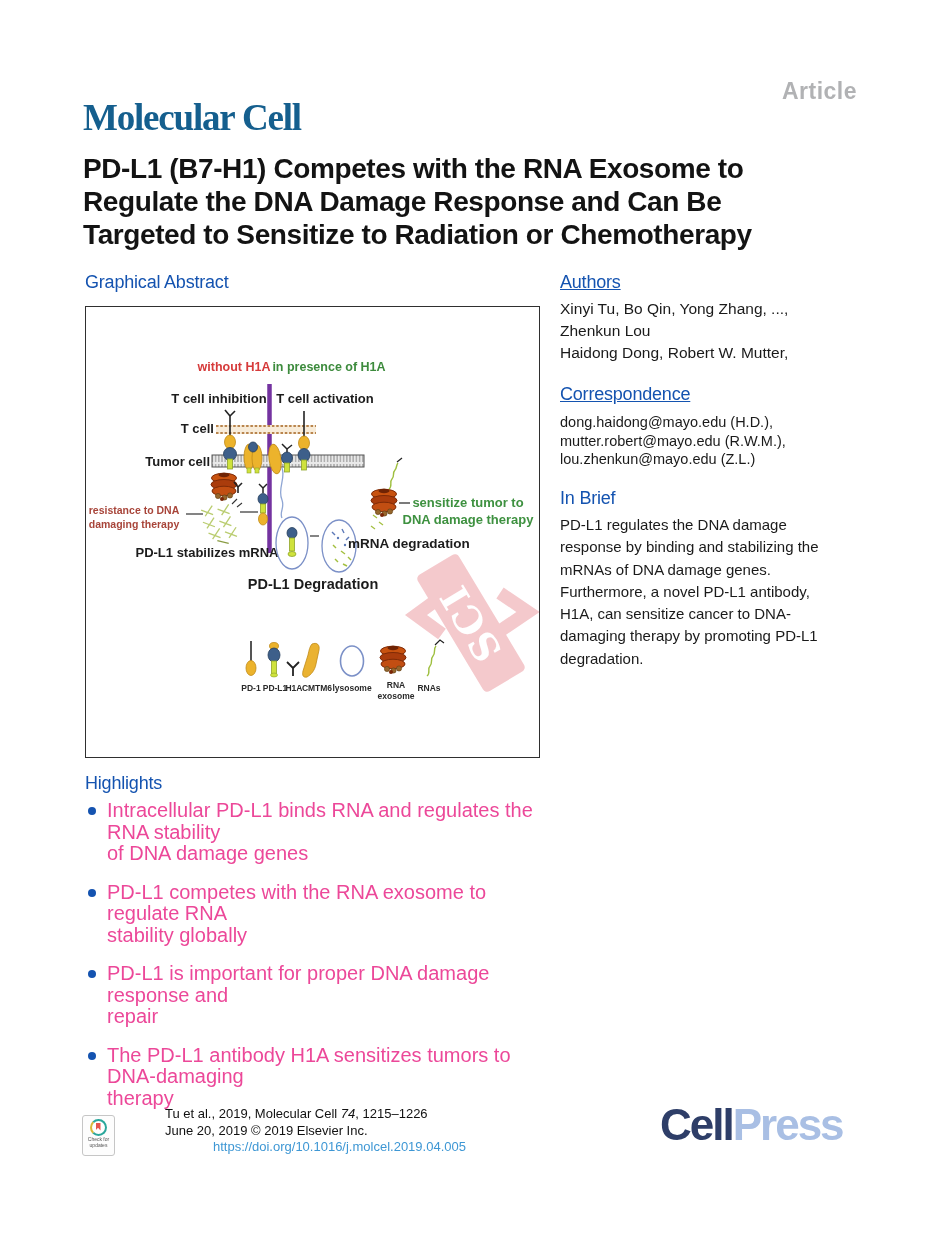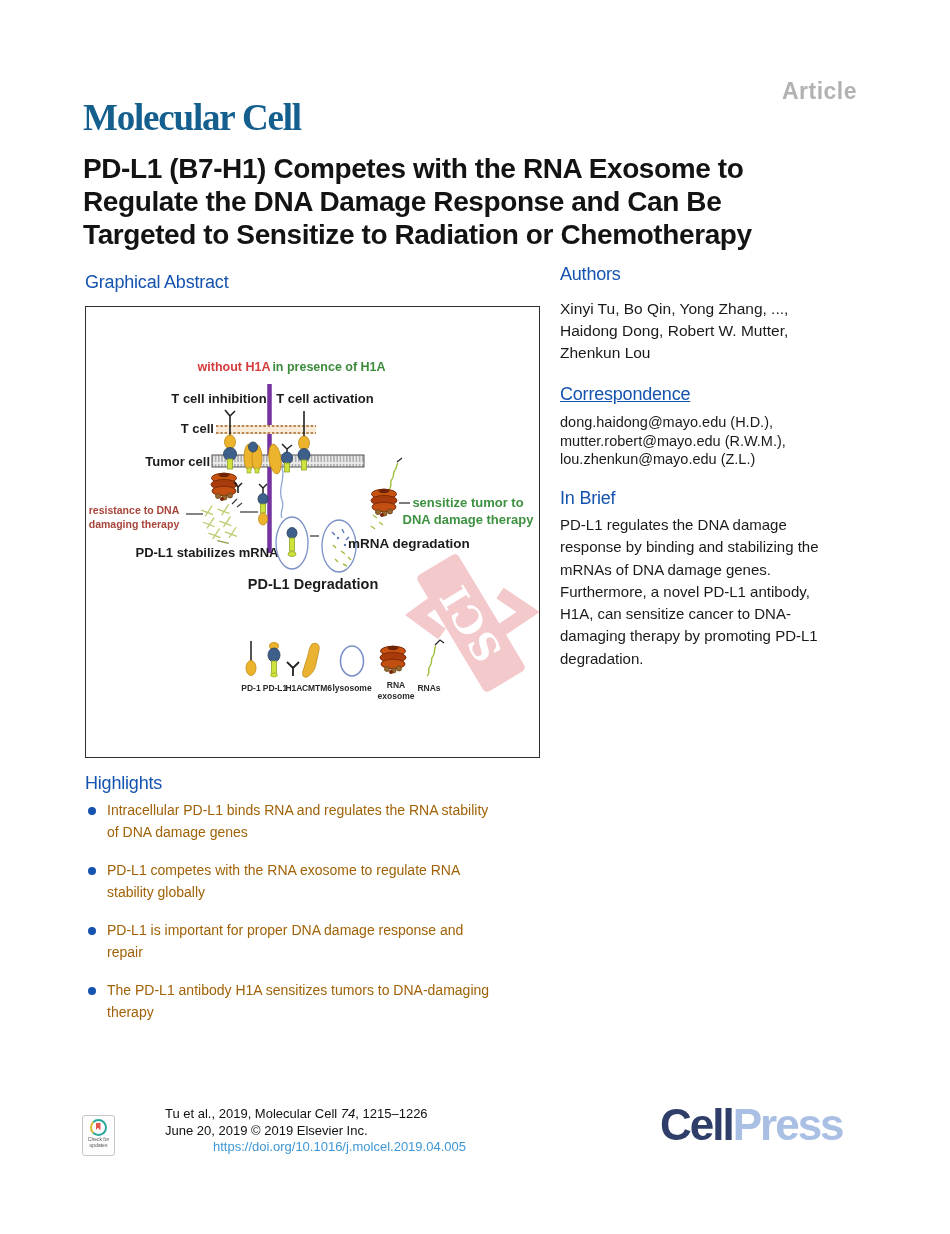--- a/index.html
+++ b/index.html
@@ -10,21 +10,21 @@
   }
   .article-label { position:absolute; top:78px; right:93px; font-size:23px; font-weight:bold; color:#b1b2b4; letter-spacing:0.5px; }
   .journal-logo { position:absolute; top:96px; left:83px; font-size:37px; font-weight:bold; color:#155f8e; letter-spacing:-1.2px;font-family:Liberation Serif, serif; }
   .paper-title { position:absolute; top:152px; left:83px; width:790px; font-size:28px; font-weight:bold; line-height:33px; letter-spacing:-0.4px; color:#131313; }
   .sec-heading { position:absolute; font-size:18px; color:#1453b0; letter-spacing:-0.2px; }
   .figure-box { position:absolute; left:85px; top:306px; width:455px; height:452px; border:1.4px solid #2f2f2f; background:#fff; }
   .right-col-text { position:absolute; left:560px; width:310px; font-size:15.5px; line-height:22px; color:#1a1a1a; }
   .corr-text { font-size:14.5px; line-height:18.5px; }
   .inbrief-text { font-size:15px; line-height:22.3px; }
   .highlights-list { position:absolute; left:85px; top:800px; width:470px; }
-  .hl-item { position:relative; padding-left:22px; margin-bottom:17px; font-size:14px; line-height:21.5px; color:#a16207; }
+  .hl-item { position:relative; padding-left:22px; margin-bottom:17px; font-size:20px; line-height:21.5px; color:#ec4899; }
   .hl-dot { position:absolute; left:3px; top:7px; width:8px; height:8px; border-radius:50%; background:#1453b0; }
   .badge { position:absolute; left:82px; top:1115px; width:33px; height:41px; border:1px solid #c6c6c6; border-radius:3px; background:#fdfdfd; text-align:center; }
   .badge-circle { width:17px; height:17px; margin:3px auto 1px auto; border-radius:50%; border:2.5px solid #2aa79b; border-left-color:#d9b93a; background:#fff; position:relative; }
   .badge-bookmark { position:absolute; left:3.5px; top:1.5px; width:5px; height:8px; background:#e5544e;
      clip-path:polygon(0 0,100% 0,100% 100%,50% 65%,0 100%); }
   .badge-text { font-size:5px; line-height:5.5px; color:#555; }
   .citation { position:absolute; left:165px; top:1106px; font-size:13px; line-height:16.5px; color:#111; }
   .citation .vol { font-style:italic; }
   .doi-link { color:#3e97d4; text-decoration:none; cursor:pointer;margin-left:48px; }
   .cellpress-logo { position:absolute; left:660px; top:1100px; font-size:44px; font-weight:bold; letter-spacing:-2px; }
@@ -239,25 +239,25 @@
         <text x="208" y="384" text-anchor="middle" class="ftxt" font-size="8.5" fill="#2a2a2a">H1A</text>
         <text x="231" y="384" text-anchor="middle" class="ftxt" font-size="8.5" fill="#2a2a2a">CMTM6</text>
         <text x="266" y="384" text-anchor="middle" class="ftxt" font-size="8.5" fill="#2a2a2a">lysosome</text>
         <text x="310" y="381" text-anchor="middle" class="ftxt" font-size="8.5" fill="#2a2a2a">RNA</text>
         <text x="310" y="392" text-anchor="middle" class="ftxt" font-size="8.5" fill="#2a2a2a">exosome</text>
         <text x="343" y="384" text-anchor="middle" class="ftxt" font-size="8.5" fill="#2a2a2a">RNAs</text>
       </g>
     </svg>
   </div>
 
-  <div class="sec-heading" style="left:560px; top:264px;">Authors</div>
+  <div class="sec-heading" style="left:560px; top:272px;text-decoration:underline;">Authors</div>
   <div class="right-col-text" style="top:298px;">
     <div>Xinyi Tu, Bo Qin, Yong Zhang, ...,</div>
+    <div>Zhenkun Lou</div>
     <div>Haidong Dong, Robert W. Mutter,</div>
-    <div>Zhenkun Lou</div>
   </div>
 
   <div class="sec-heading" style="left:560px; top:384px;text-decoration:underline;">Correspondence</div>
   <div class="right-col-text corr-text" style="top:413px;">
     <div>dong.haidong@mayo.edu (H.D.),</div>
     <div>mutter.robert@mayo.edu (R.W.M.),</div>
     <div>lou.zhenkun@mayo.edu (Z.L.)</div>
   </div>
 
   <div class="sec-heading" style="left:560px; top:488px;">In Brief</div>

